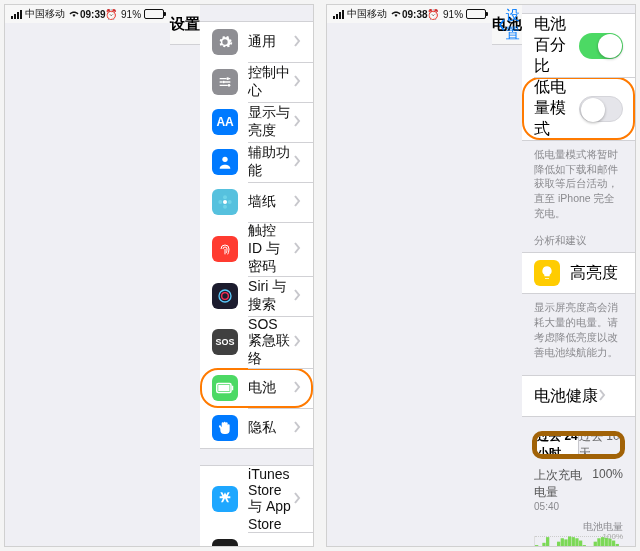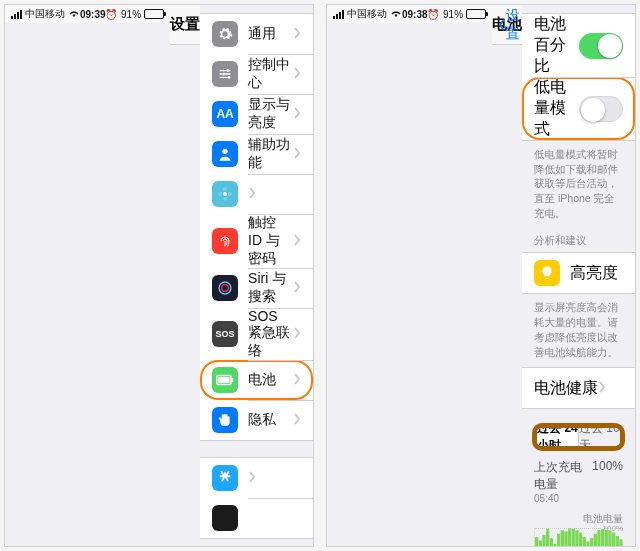--- a/index.html
+++ b/index.html
@@ -42,21 +42,21 @@
     display:flex; align-items:center; justify-content:center; position:relative;
     font-size:15px; font-weight:600;
   }
   .navback {
     position:absolute; left:6px; top:0; bottom:0; display:flex; align-items:center;
     color:#007aff; font-size:14px; font-weight:400;
   }
   .navback svg { width:12px; height:18px; }
   .content { flex:1; overflow-y:auto; }
   
-  .group { margin-top: 8px; background:#fff; border-top:1px solid #d1d1d5; border-bottom:1px solid #d1d1d5;}
+  .group { margin-top: 16px; background:#fff; border-top:1px solid #d1d1d5; border-bottom:1px solid #d1d1d5;}
   .group + .group { margin-top: 16px; }
   .row {
     display:flex; align-items:center; min-height:40px;
     padding: 0 12px 0 12px; position:relative;
   }
   .row + .row::before {
     content:""; position:absolute; left:48px; right:0; top:0; height:1px; background:#d1d1d5;
   }
   .row .icon-wrap {
     width:26px; height:26px; border-radius:6px; display:flex; align-items:center; justify-content:center;
@@ -186,20 +186,21 @@
         <div class="row">
           <div class="icon-wrap" style="background:#56c1de">
             <svg width="16" height="16" viewBox="0 0 24 24">
               <circle cx="12" cy="12" r="3" fill="#fff"></circle>
               <circle cx="12" cy="5" r="3" fill="#6fd3e8"></circle>
               <circle cx="12" cy="19" r="3" fill="#6fd3e8"></circle>
               <circle cx="5" cy="12" r="3" fill="#6fd3e8"></circle>
               <circle cx="19" cy="12" r="3" fill="#6fd3e8"></circle>
             </svg>
           </div>
+          <span class="label">墙纸</span>
           <span class="chev"><svg viewBox="0 0 8 12">
               <path fill="none" stroke="#c7c7cc" stroke-width="2" d="M2 1l4 5-4 5"></path>
             </svg></span>
         </div>
         <div class="row">
           <div class="icon-wrap" style="background:#ff3b30">
             <svg width="16" height="16" viewBox="0 0 24 24">
               <path fill="none" stroke="#fff" stroke-width="1.5" d="M6 12a6 6 0 0112 0c0 4-2 8-2 8M9 12a3 3 0 016 0c0 3-1 6-1 6M12 12v8"></path>
             </svg>
           </div>
@@ -254,20 +255,21 @@
             </svg></span>
         </div>
       </div>
       <div class="group">
         <div class="row">
           <div class="icon-wrap" style="background:#1ea7ff">
             <svg width="16" height="16" viewBox="0 0 24 24">
               <path fill="#fff" d="M12 2l2 4 2-4h3l-3 6h4v3h-5l3 6h-3l-3-6-3 6H6l3-6H4V8h4L5 2h3l2 4z"></path>
             </svg>
           </div>
+          <span class="label">iTunes Store 与 App Store</span>
           <span class="chev"><svg viewBox="0 0 8 12">
               <path fill="none" stroke="#c7c7cc" stroke-width="2" d="M2 1l4 5-4 5"></path>
             </svg></span>
         </div>
         <div class="row">
           <div class="icon-wrap" style="background:#1c1c1c"></div>
         </div>
       </div>
     </div>
 </div>

